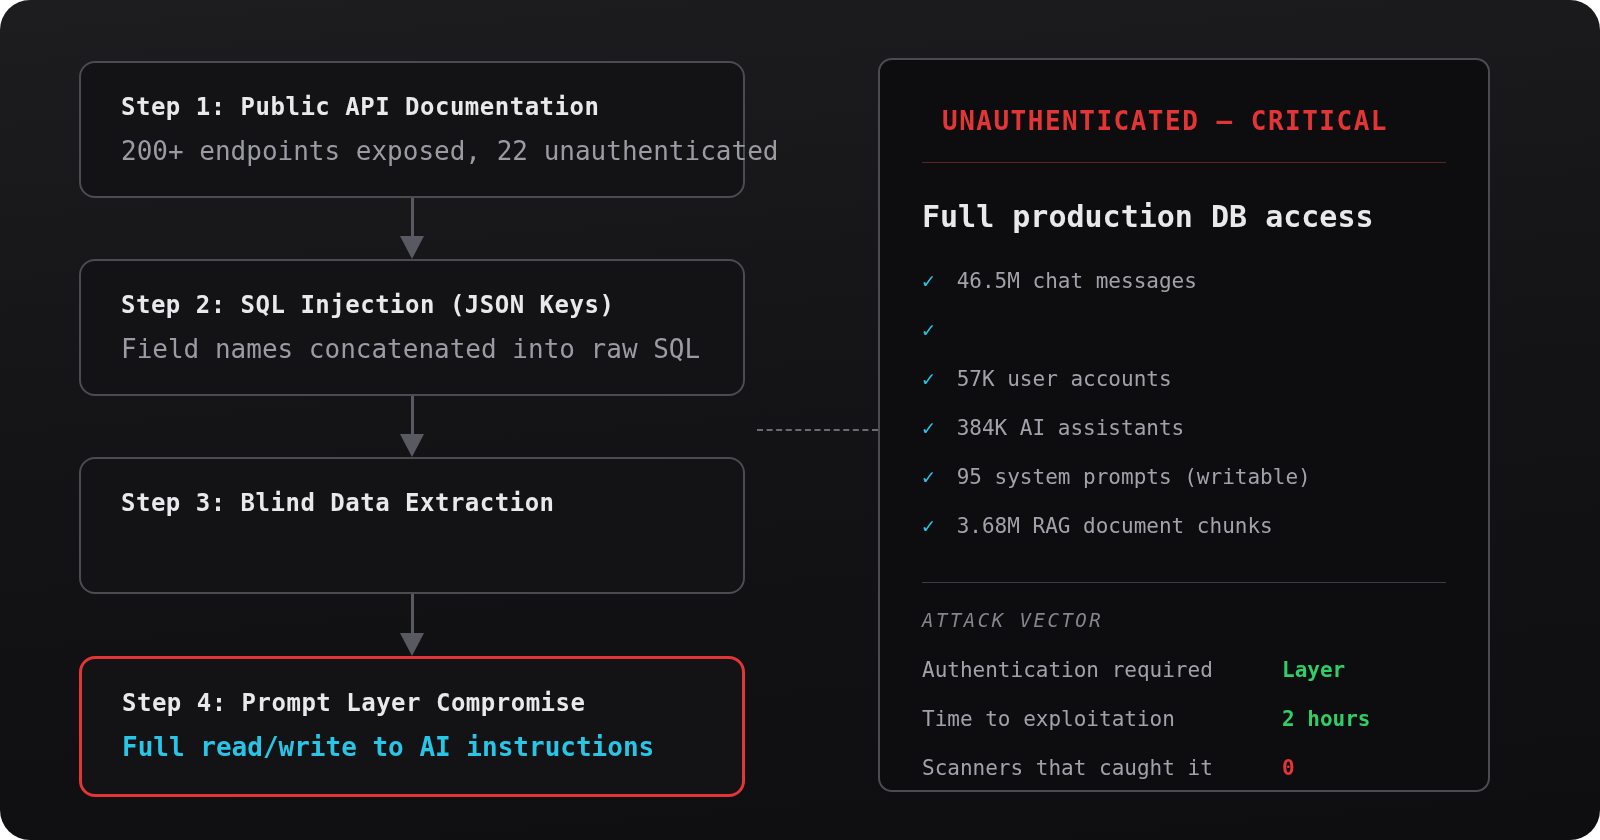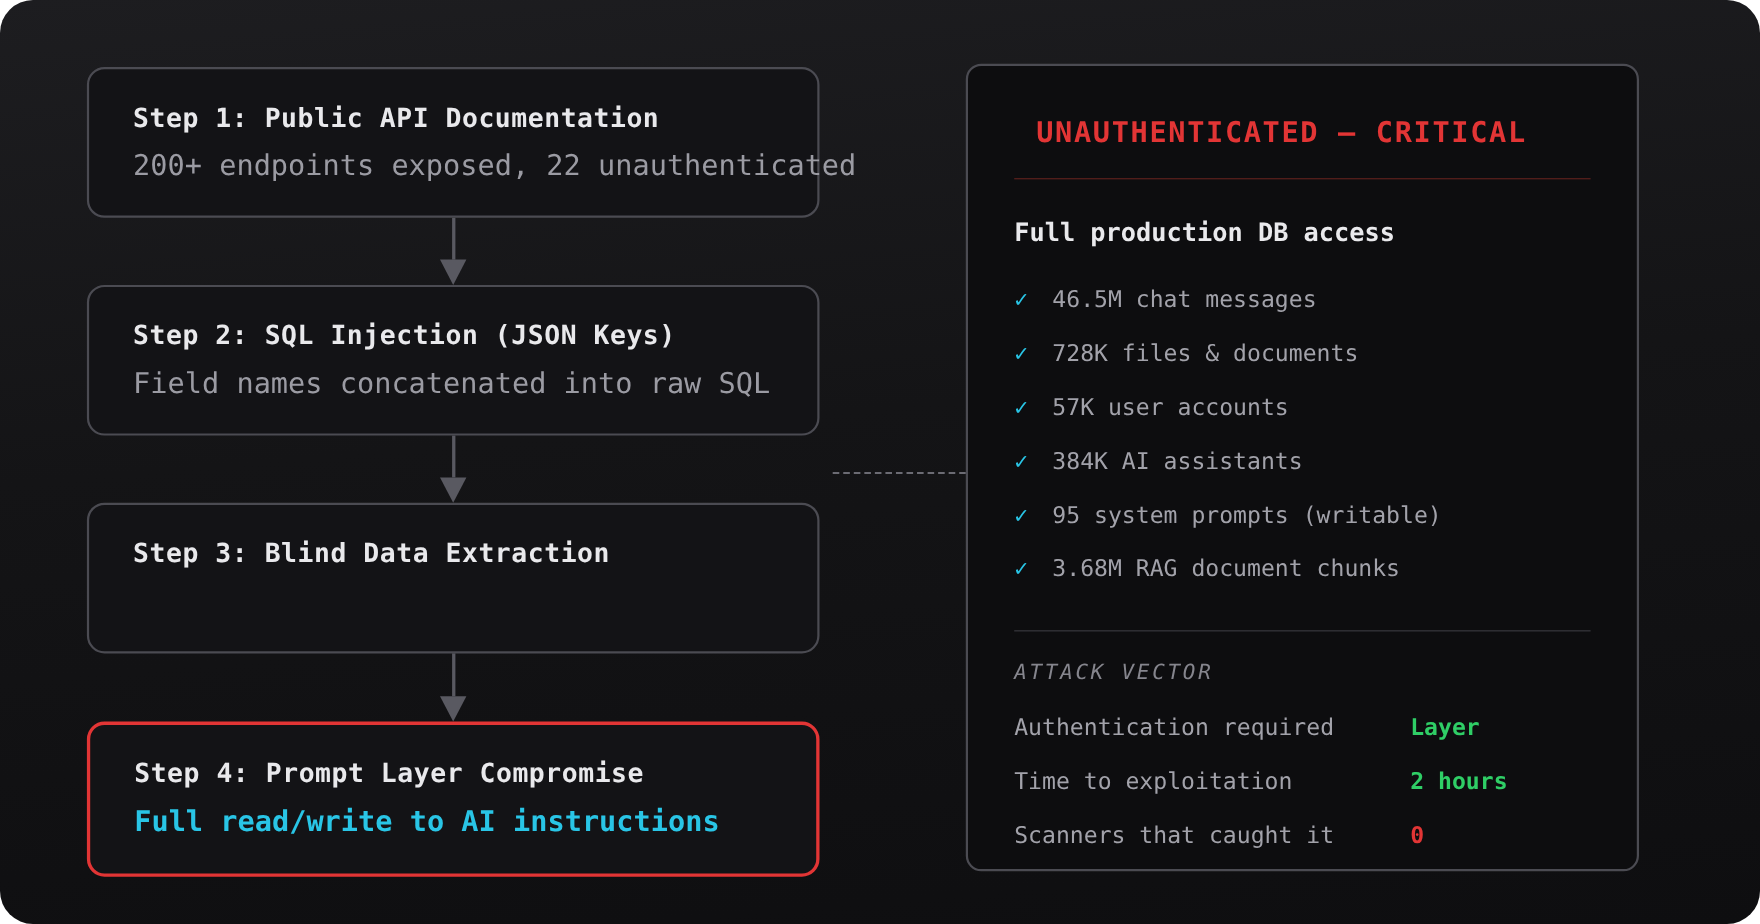--- a/index.html
+++ b/index.html
@@ -100,21 +100,21 @@
     letter-spacing: 1.5px;
     white-space: nowrap;
     margin-left: 20px;
   }
   .panel-divider { height: 0; border-top: 1px solid; }
   .panel-divider.red  { margin-top: 26px; border-color: #63221f; }
   .panel-divider.gray { margin-top: 32px; border-color: #3c3c42; }
   .panel-subtitle {
     margin-top: 36px;
     color: var(--text-primary, #e9e9ec);
-    font-size: 23px;
+    font-size: 30px;
     font-weight: 600;
     white-space: nowrap;
   }
   .check-list { margin-top: 22px; }
   .check-item {
     height: 49px;
     display: flex;
     align-items: center;
     font-size: 21px;
     color: #a2a2aa;
@@ -196,21 +196,20 @@
     <div class="panel-divider red"></div>
     <div class="panel-subtitle">Full production DB access</div>
 
     <div class="check-list">
       <div class="check-item">
         <span class="check-mark">✓</span>
         <span>46.5M chat messages</span>
       </div>
       <div class="check-item">
         <span class="check-mark">✓</span>
-        <span>728K files &amp; documents</span>
       </div>
       <div class="check-item">
         <span class="check-mark">✓</span>
         <span>57K user accounts</span>
       </div>
       <div class="check-item">
         <span class="check-mark">✓</span>
         <span>384K AI assistants</span>
       </div>
       <div class="check-item">

